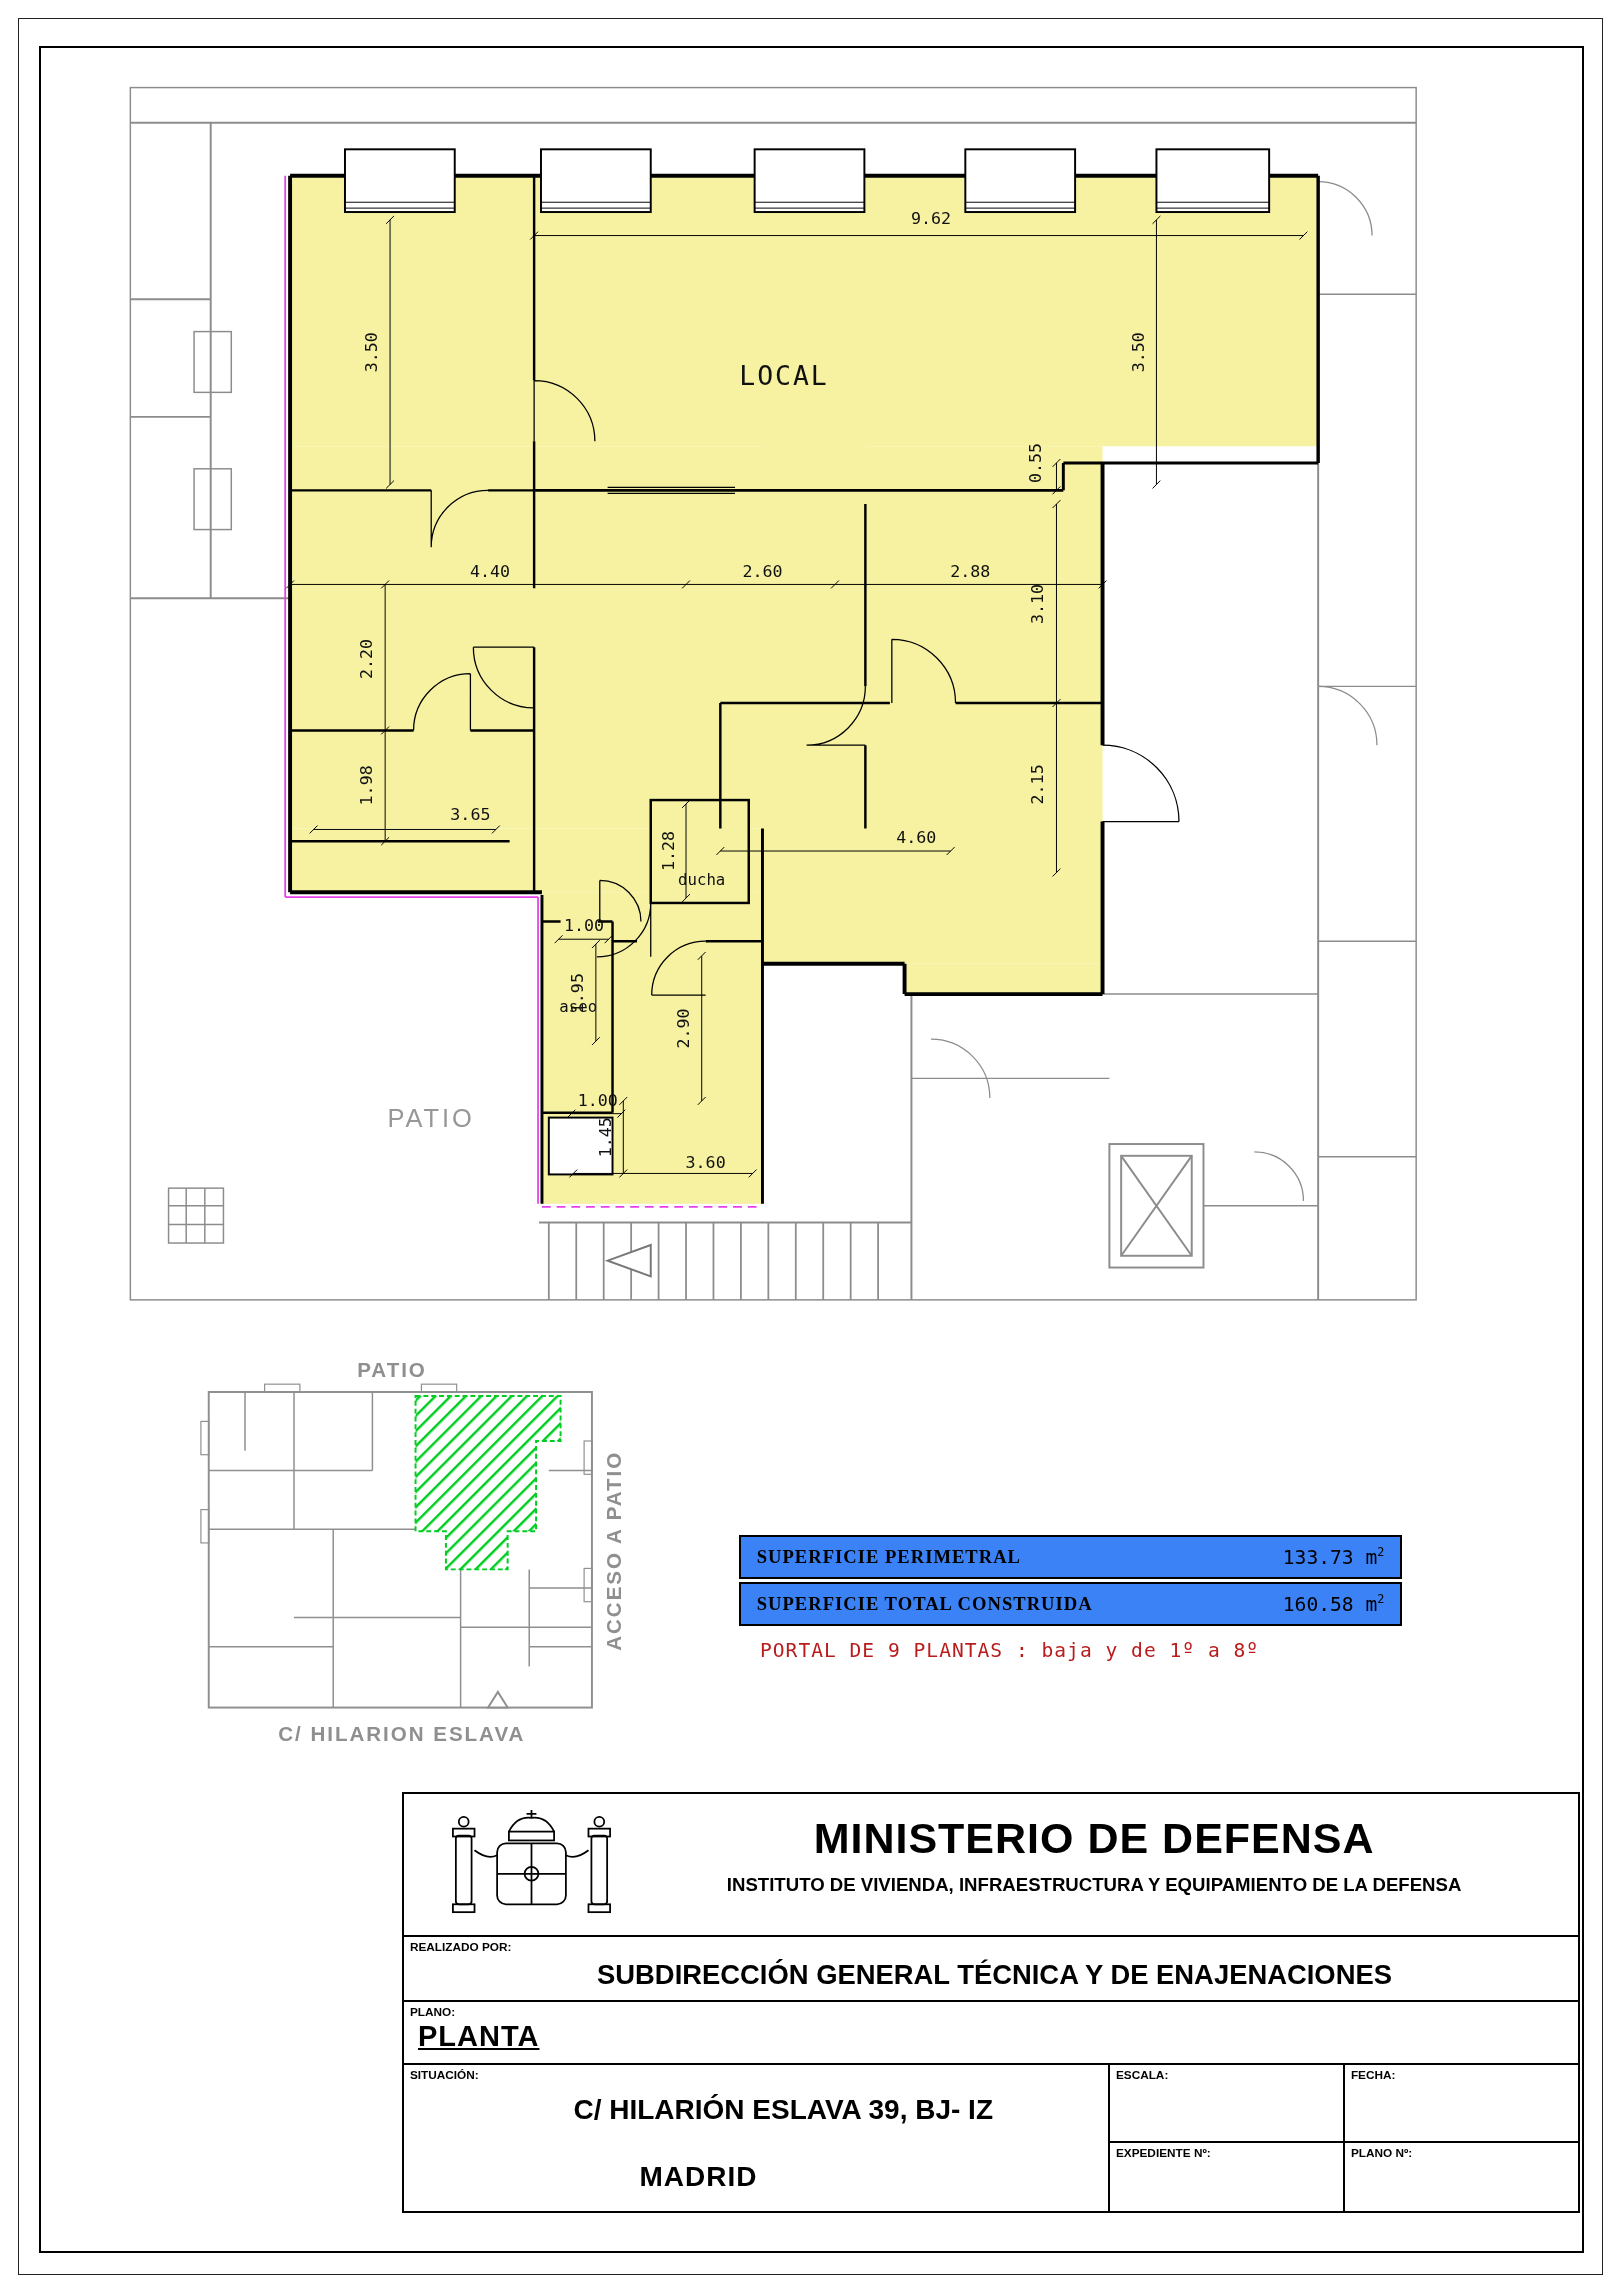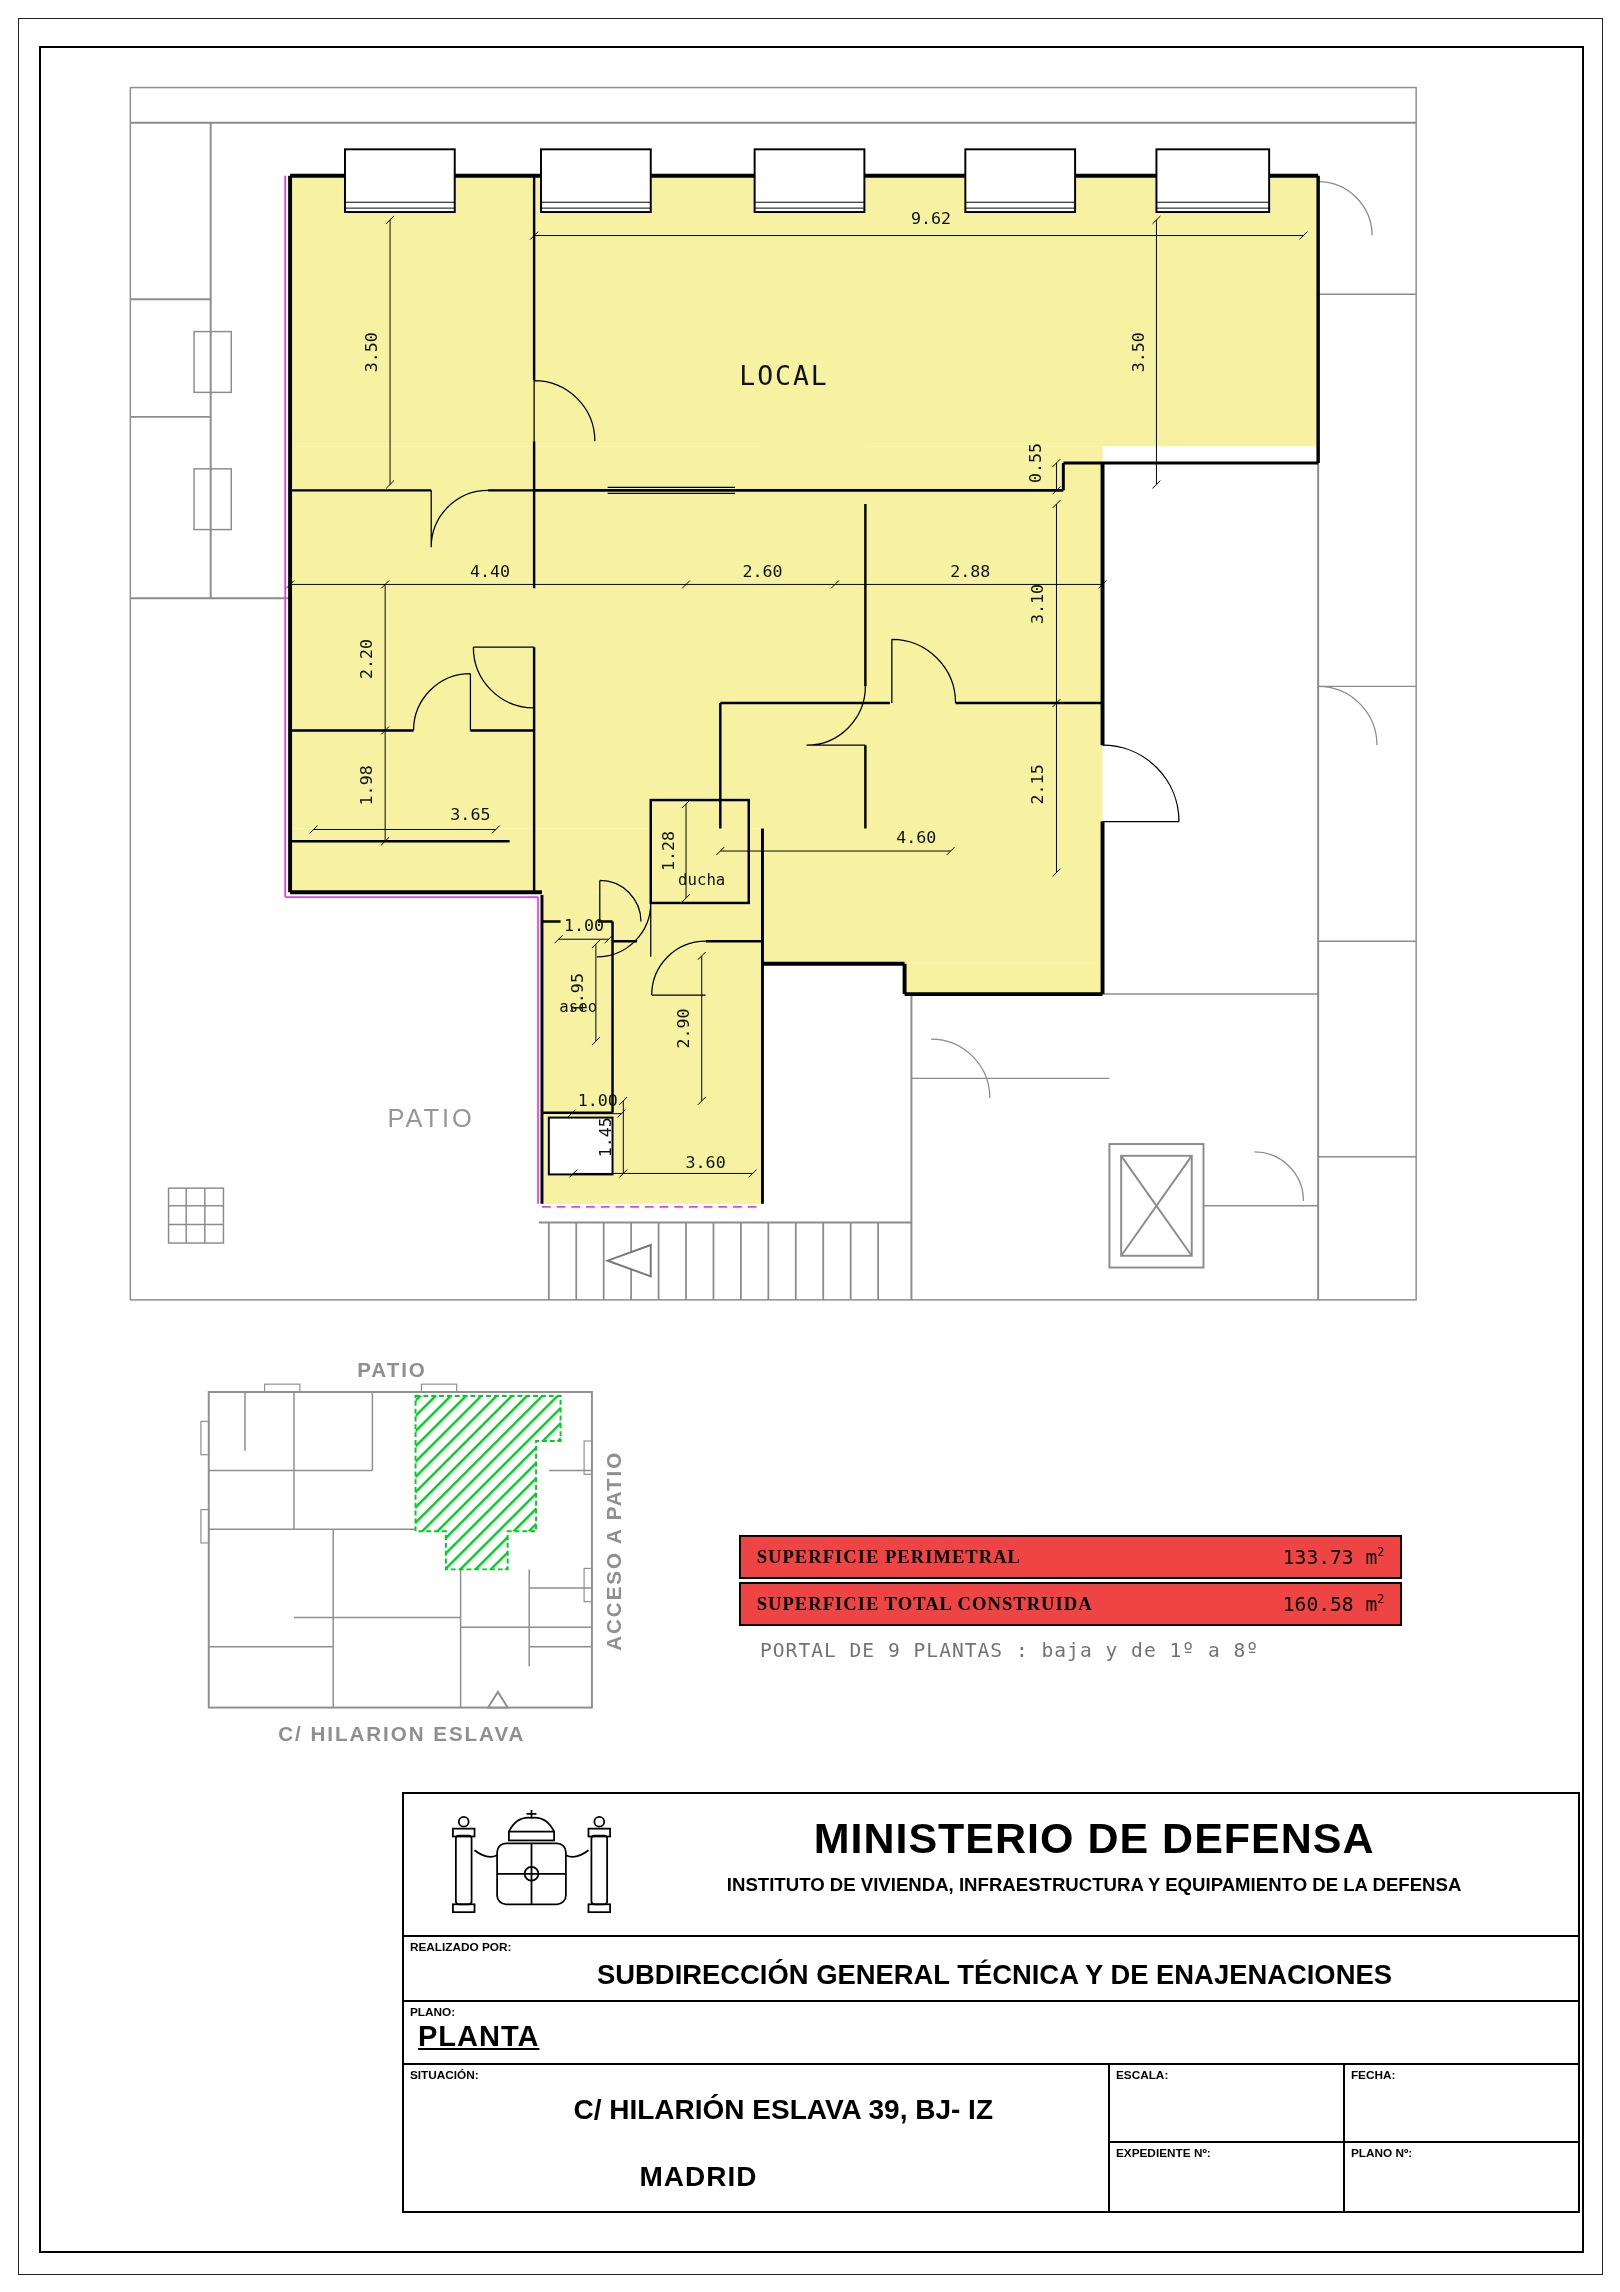--- a/index.html
+++ b/index.html
@@ -10,28 +10,28 @@
   #inner-frame{position:absolute;left:39px;top:46px;width:1541px;height:2203px;
         border:2.9px solid #000;}
   svg text{user-select:none;}
   .dim{font:17px "DejaVu Sans Mono",monospace;fill:#111;}
   .roomlbl{font:27px "DejaVu Sans Mono",monospace;fill:#111;letter-spacing:2px;}
   .smalllbl{font:16px "DejaVu Sans Mono",monospace;fill:#111;}
   .graylbl{font:26px "Liberation Sans",sans-serif;fill:#979797;letter-spacing:3px;}
   .sitelbl{font:bold 21px "Liberation Sans",sans-serif;fill:#8f8f8f;letter-spacing:2px;}
   
   #summary{position:absolute;left:739px;top:1535px;width:663px;}
-  .sumrow{box-sizing:border-box;border:2.5px solid #000;height:44px;background:#ef4444;
+  .sumrow{box-sizing:border-box;border:2.5px solid #000;height:44px;background:#3b82f6;
           display:flex;align-items:center;justify-content:space-between;padding:0 15.7px;}
   .sumrow + .sumrow{margin-top:2.9px;}
   .sumlabel{font:bold 18.6px "Liberation Serif",serif;letter-spacing:1px;}
   .sumvalue{font:19.6px "DejaVu Sans Mono",monospace;}
   .sumvalue sup{font-size:11.8px;}
   #portal-note{position:absolute;left:760px;top:1639px;
-      font:19.6px "DejaVu Sans Mono",monospace;letter-spacing:1px;color:#737373;}
+      font:19.6px "DejaVu Sans Mono",monospace;letter-spacing:1px;color:#b91c1c;}
   
   #titleblock{position:absolute;left:402px;top:1792px;width:1178px;height:421px;
       box-sizing:border-box;border:2.9px solid #000;background:#fff;}
   .tb-row{position:absolute;left:0;right:0;box-sizing:border-box;}
   #tb-r1{top:0;height:141px;}
   #tb-r2{top:141px;height:75px;border-top:2.5px solid #000;}
   #tb-r3{top:206px;height:63px;border-top:2.5px solid #000;}
   #tb-r4{top:269px;bottom:0;border-top:2.5px solid #000;}
   .tb-label{position:absolute;left:5.9px;top:2.9px;font:bold 11.8px "Liberation Sans",sans-serif;}
   #ministry-name{position:absolute;left:216px;right:9.8px;top:19.6px;text-align:center;

